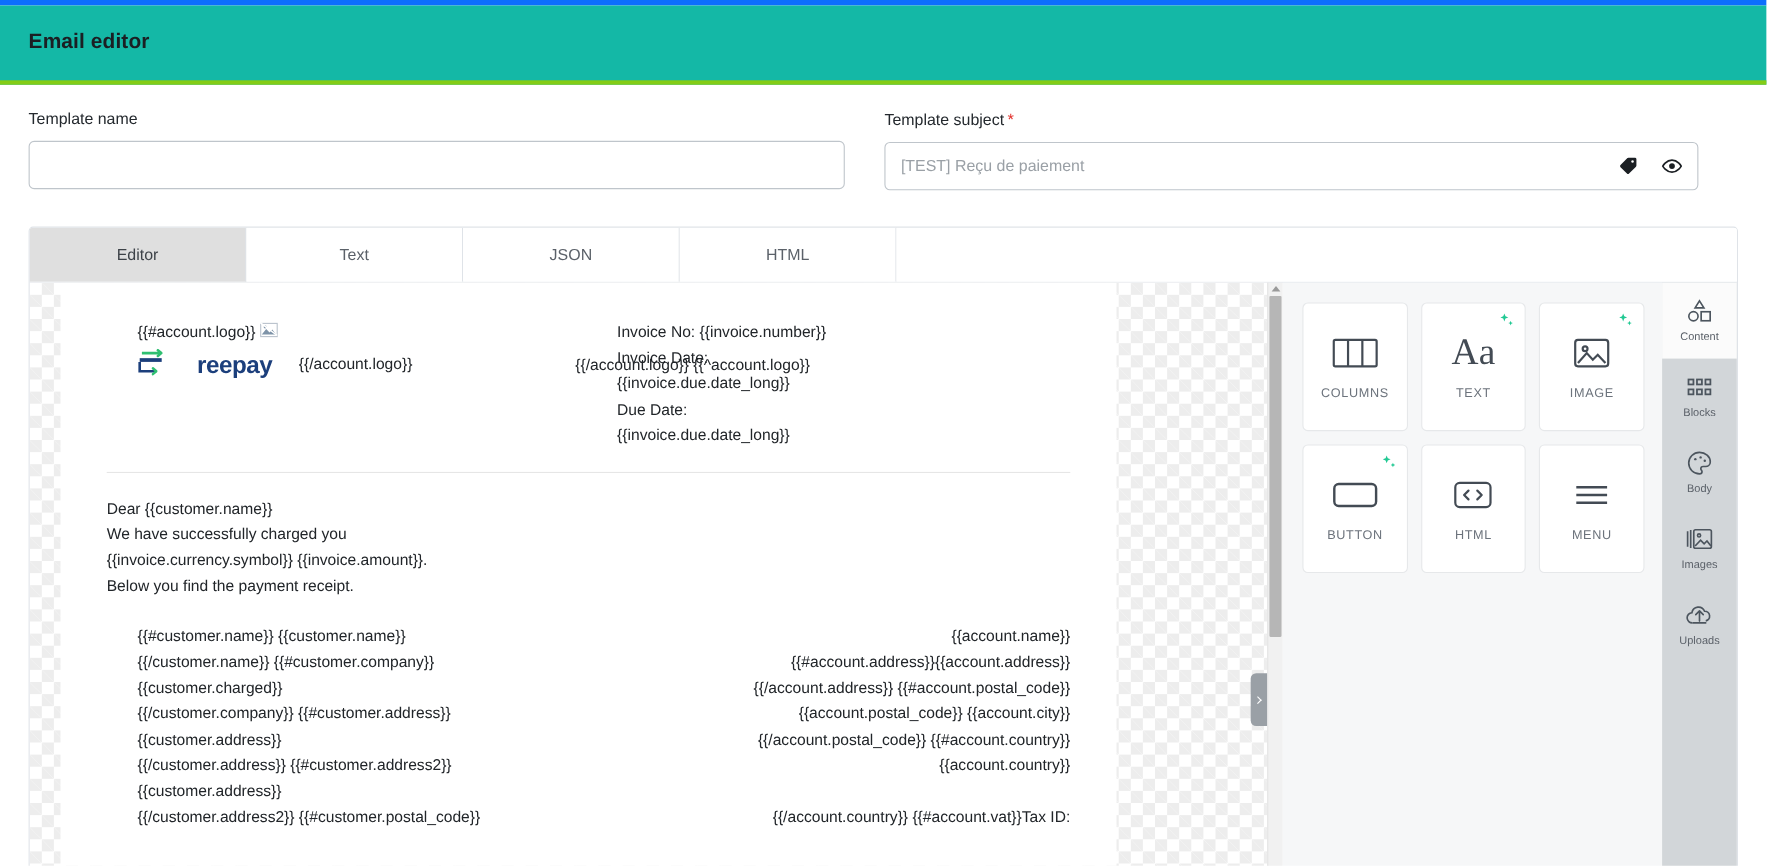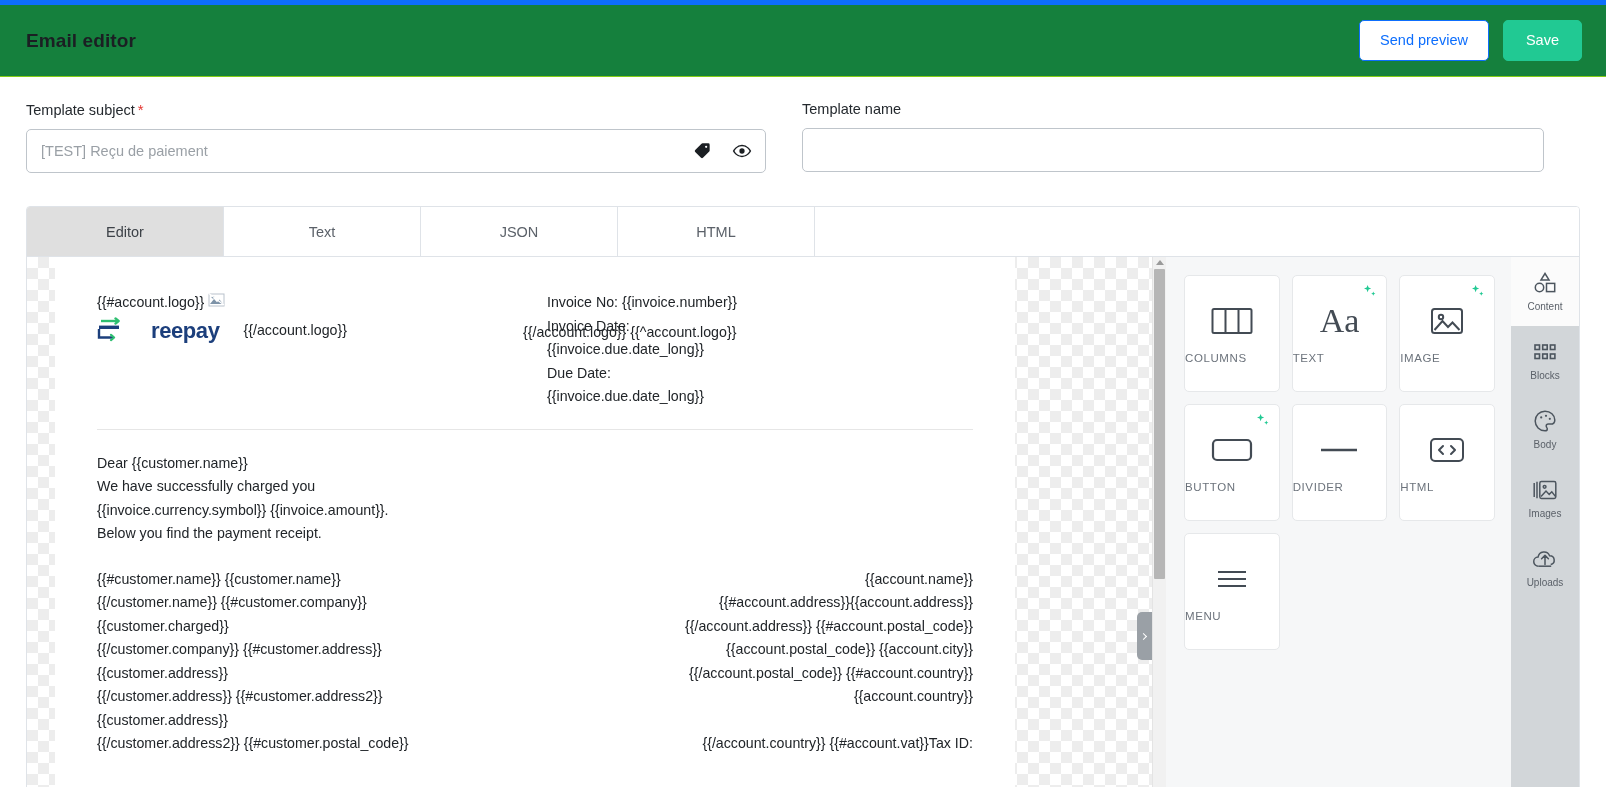--- a/index.html
+++ b/index.html
@@ -12,22 +12,22 @@
 
   
   .top-accent {
     height: 5px; width: 100%;
     background: #0d6efd;
   }
 
   
   .header {
     height: 72px; width: 100%;
-    background: #15803d;
-    border-bottom: 1px solid #84cc16;
+    background: #14b8a6;
+    border-bottom: 4px solid #84cc16;
     display: flex; align-items: center;
     padding: 0 24px 0 26px;
   }
   .header-title {
     font-size: 19px; font-weight: bold; color: #1b1f23;
     letter-spacing: .1px;
   }
   .header-actions {
     margin-left: auto; display: flex; align-items: center; gap: 14px;
   }
@@ -131,21 +131,21 @@
     background-position: 0 0, 11px 11px;
   }
   .email-sheet {
     position: absolute;
     left: 28px; top: 0; width: 960px; min-height: 100%;
     background: #ffffff;
     padding: 34px 42px 0 42px;
   }
 
   .mail-row { display: flex; align-items: flex-start; }
-  .mail-col-left { width: 50%; padding-right: 12px; }
+  .mail-col-left { width: 50%; padding-right: 12px; margin-left: 28px; }
   .mail-col-right { width: 50%; padding-left: 12px; }
 
   .mustache {
     font-family: "Liberation Sans", sans-serif;
     font-size: 14.2px;
     color: #212529;
     line-height: 23.5px;
     word-wrap: break-word;
   }
   .align-right { text-align: right; }
@@ -226,21 +226,21 @@
     grid-template-columns: repeat(3, 1fr);
     gap: 12px;
   }
   .block-tile {
     position: relative;
     height: 117px;
     background: #ffffff;
     border: 1px solid #e6e8ea;
     border-radius: 5px;
     display: flex; flex-direction: column;
-    justify-content: center;
+    align-items: center; justify-content: center;
     gap: 13px;
     cursor: pointer;
   }
   .block-label {
     font-size: 11.5px;
     color: #6c737c;
     letter-spacing: .6px;
   }
   .block-icon { color: #434b54; display: flex; align-items: center; justify-content: center; height: 36px; }
   .sparkle {
@@ -268,27 +268,30 @@
   .rail-label { font-size: 10px; color: #5b6169; }
   .rail-icon { color: #4c555e; display: flex; align-items: center; justify-content: center; height: 24px; }
 </style>
 </head>
 <body>
 
 <div class="top-accent"></div>
 
 <div class="header">
   <div class="header-title">Email editor</div>
-  <div class="header-actions">
-    <button class="btn btn-outline">Send preview</button>
-    <button class="btn btn-primary">Save</button>
+</div>
+
+<div class="form-row">
+
+  <div class="field field-name">
+    <label class="field-label">Template name</label>
+    <div class="input-wrap">
+      <input class="text-input" type="text" placeholder="" style="">
+    </div>
   </div>
-</div>
-
-<div class="form-row">
 
   <div class="field field-subject">
     <label class="field-label">
       <span>Template subject</span><span class="req-star">*</span>
     </label>
     <div class="input-wrap">
       <input class="text-input with-icons" type="text" placeholder="[TEST] Reçu de paiement" style="">
       <div class="input-icons">
         <span class="icon-btn">
           <svg width="18" height="18" viewBox="0 0 20 20" fill="currentColor">
@@ -296,27 +299,20 @@
             <circle cx="14.6" cy="5.4" r="1.25" fill="#ffffff"></circle>
           </svg>
         </span>
         <span class="icon-btn">
           <svg width="20" height="20" viewBox="0 0 22 22" fill="none" stroke="currentColor" stroke-width="1.7">
             <path d="M1.8 11S5 5 11 5s9.2 6 9.2 6-3.2 6-9.2 6-9.2-6-9.2-6z"></path>
             <circle cx="11" cy="11" r="2.9" fill="currentColor" stroke="none"></circle>
           </svg>
         </span>
       </div>
-    </div>
-  </div>
-
-  <div class="field field-name">
-    <label class="field-label">Template name</label>
-    <div class="input-wrap">
-      <input class="text-input" type="text" placeholder="" style="">
     </div>
   </div>
 
 </div>
 
 <div class="editor-card">
 
   <div class="tabs">
     <div class="tab active">Editor</div>
     <div class="tab">Text</div>
@@ -468,28 +464,20 @@
             </svg>
           </span>
           <span class="block-icon">
             <svg width="42" height="26" viewBox="0 0 42 26" fill="none" stroke="currentColor" stroke-width="2.2">
               <rect x="2" y="3" width="38" height="20" rx="4"></rect>
             </svg>
           </span>
           <span class="block-label">BUTTON</span>
         </div>
 
-        <div class="block-tile">
-          <span class="block-icon">
-            <svg width="42" height="12" viewBox="0 0 42 12" fill="none" stroke="currentColor" stroke-width="2.4">
-              <path d="M3 6h36"></path>
-            </svg>
-          </span>
-          <span class="block-label">DIVIDER</span>
-        </div>
 
         <div class="block-tile">
           <span class="block-icon">
             <svg width="36" height="28" viewBox="0 0 36 28" fill="none" stroke="currentColor" stroke-width="2">
               <rect x="2" y="3" width="32" height="22" rx="4"></rect>
               <path d="M14 10l-4 4 4 4M22 10l4 4-4 4" stroke-linecap="round" stroke-linejoin="round"></path>
             </svg>
           </span>
           <span class="block-label">HTML</span>
         </div>

